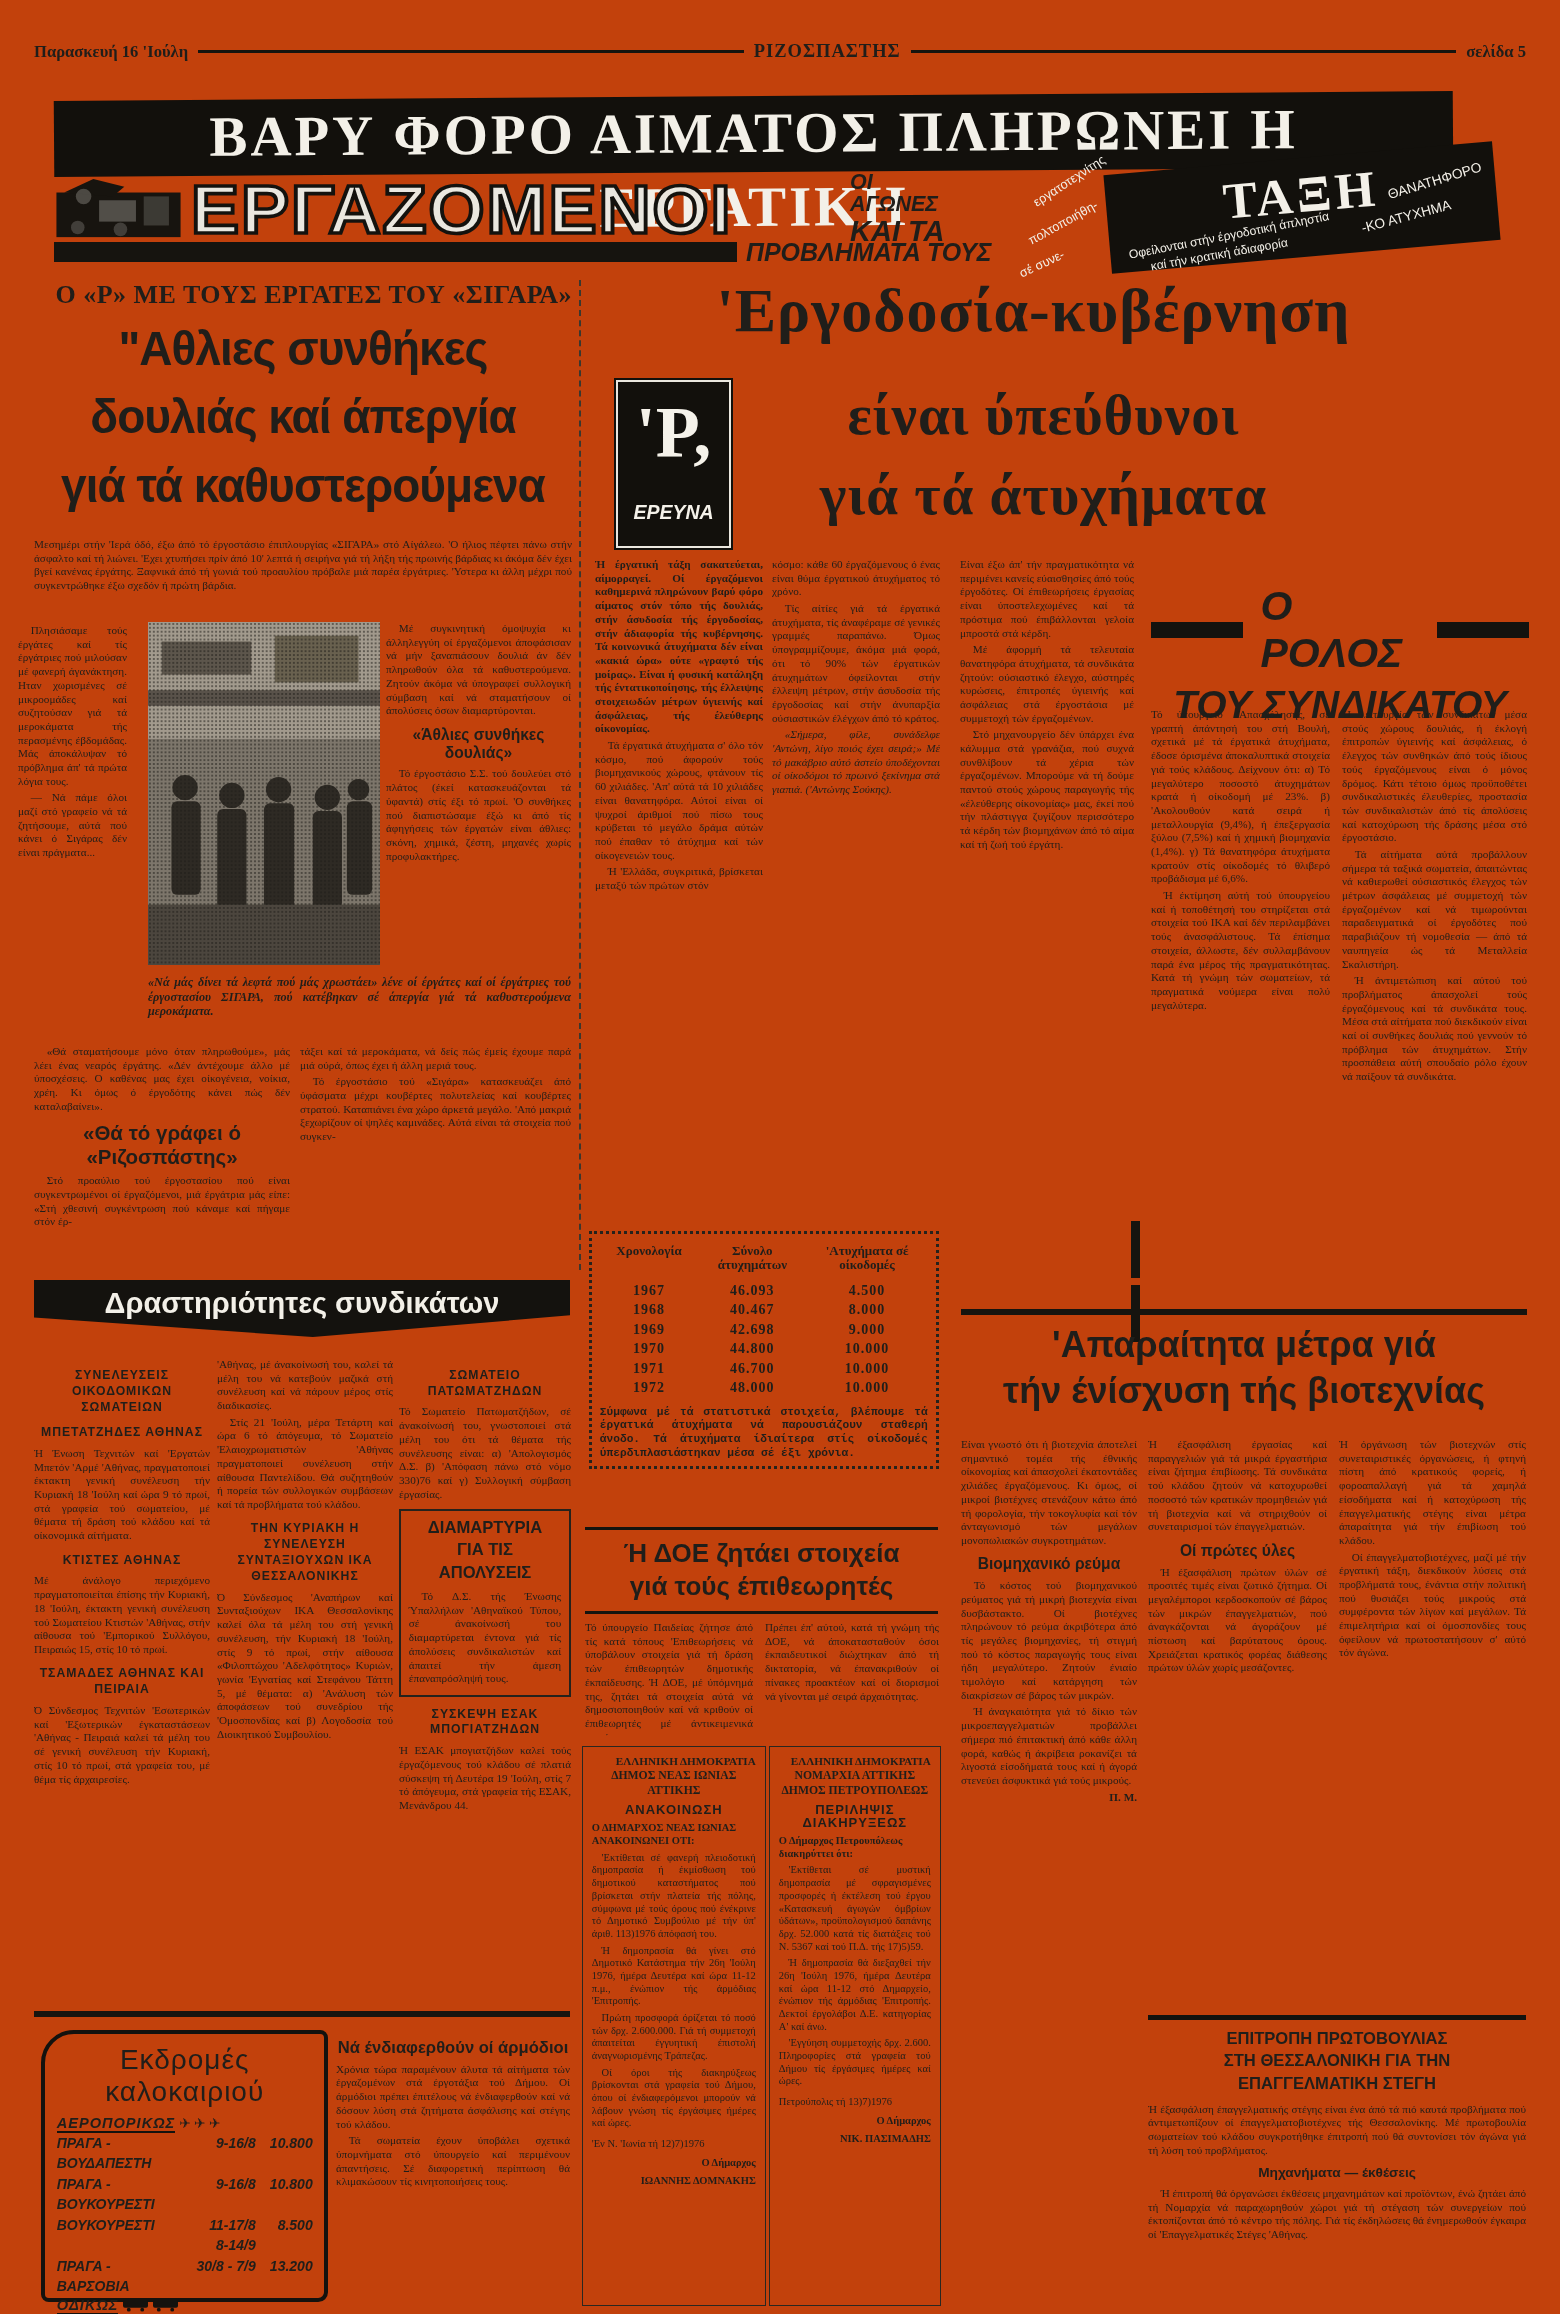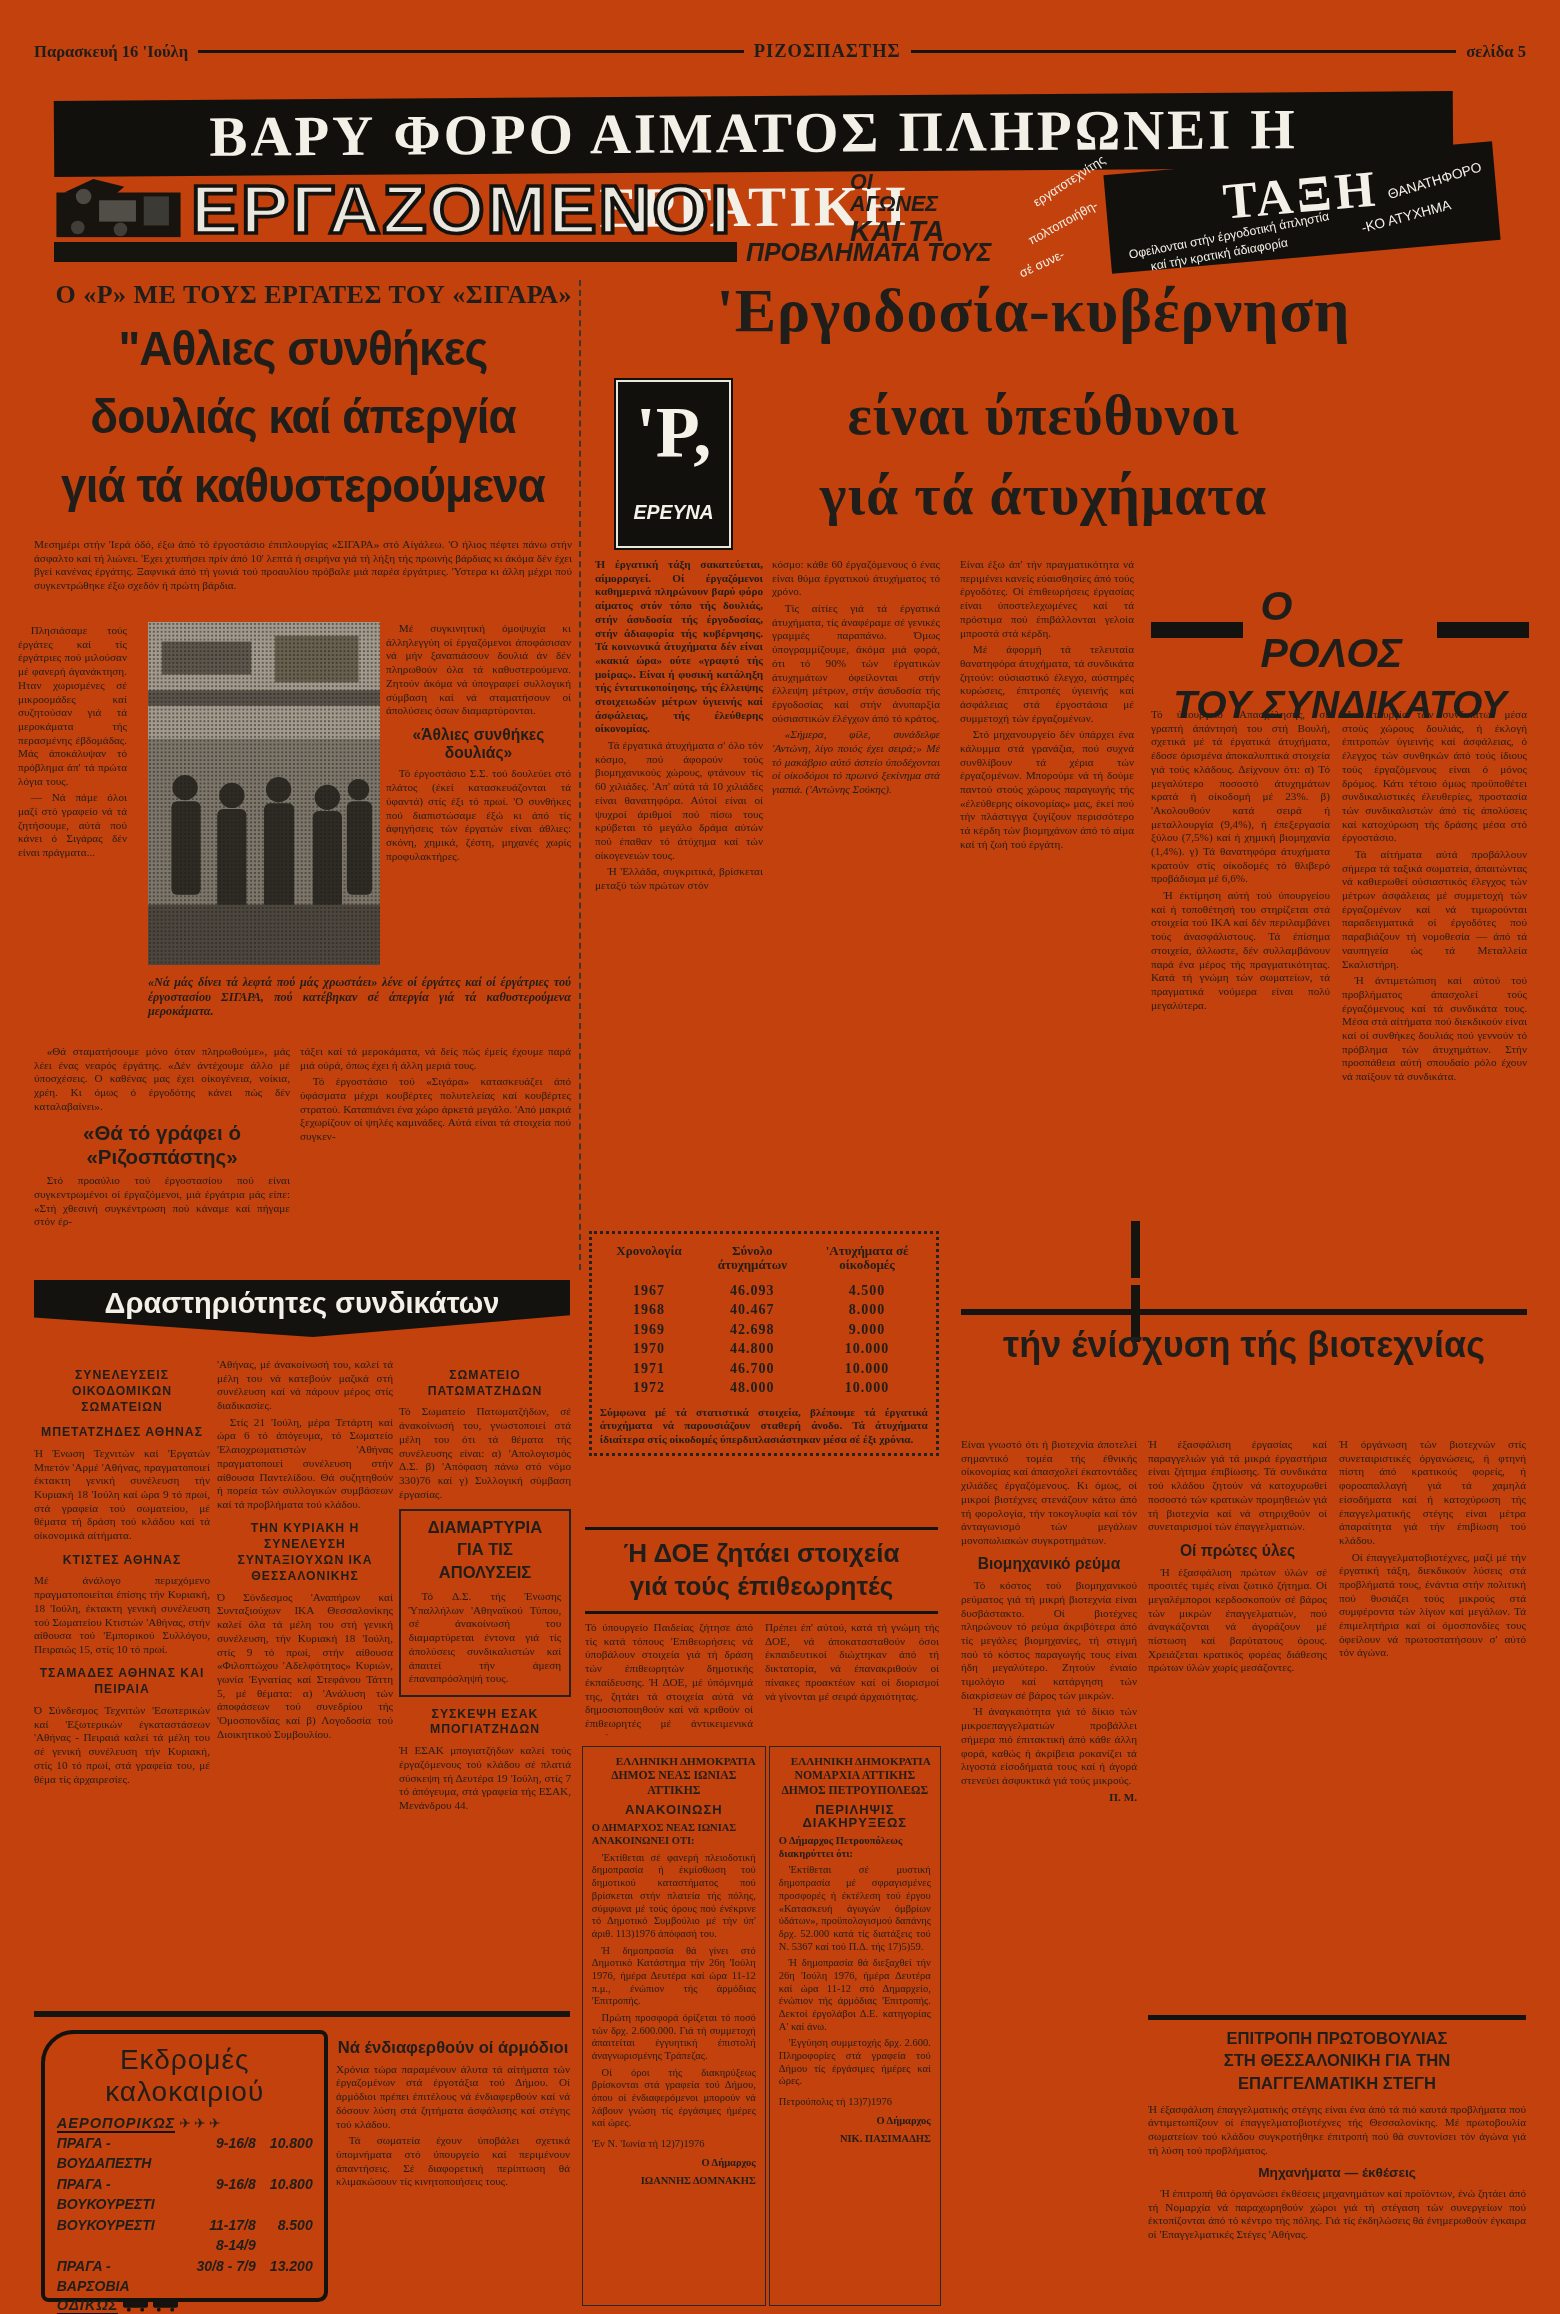--- a/index.html
+++ b/index.html
@@ -47,21 +47,21 @@
   .rolos-line{display:flex;align-items:center;justify-content:center;gap:17.6px;}
   .rolos-bar{width:107px;height:15.6px;background:#14120e;}
   .rolos-t{font-family:"Liberation Sans",sans-serif;font-weight:bold;font-style:italic;font-size:41px;}
   
   .tbox{border:3.9px dotted #25221c;padding:9.8px 7.8px 5.9px;}
   .trow{display:flex;font-weight:bold;}
   .trow span{display:block;text-align:center;}
   .tc1{width:30%;}.tc2{width:33%;}.tc3{width:37%;}
   .thead{font-size:13px;line-height:14.6px;margin-bottom:7.8px;}
   .tdata{font-size:14px;line-height:19.5px;letter-spacing:1px;}
-  .tnote{font-size:11.2px;line-height:13.7px;margin-top:7.8px;font-weight:bold;}
+  .tnote{font-size:11.2px;line-height:13.7px;margin-top:7.8px;font-weight:bold;font-family:Liberation Mono, monospace;}
   
   .uni-banner{background:#14120e;color:#f3f0e8;font-family:"Liberation Sans",sans-serif;
      font-weight:bold;font-size:29px;text-align:center;line-height:47px;
      clip-path:polygon(0 0,100% 0,100% 62%,52% 100%,0 66%);}
   .dbox{border:2px solid #25221c;padding:5.9px 7.8px;margin:7.8px 0;}
   .dbox .h{font-family:"Liberation Sans",sans-serif;font-weight:bold;font-size:16.6px;
            text-align:center;line-height:1.35;}
   
   .notice{border:1.5px solid #2a2720;padding:7.8px 8.8px;font-size:10.5px;line-height:12.7px;}
   .notice .gov{font-weight:bold;text-align:right;font-size:11.2px;}
@@ -254,20 +254,21 @@
     <p>Ή έκτίμηση αύτή τού ύπουργείου καί ή τοποθέτησή του στηρίζεται στά στοιχεία τού ΙΚΑ καί δέν περιλαμβάνει τούς άνασφάλιστους. Τά έπίσημα στοιχεία, άλλωστε, δέν συλλαμβάνουν παρά ένα μέρος τής πραγματικότητας. Κατά τή γνώμη τών σωματείων, τά πραγματικά νούμερα είναι πολύ μεγαλύτερα.</p>
   </div>
   <div class="abs bt just" style="left:1342px;top:708px;width:185px;height:585px;">
     <p class="noind">Ή λειτουργία τών συνδικάτων μέσα στούς χώρους δουλιάς, ή έκλογή έπιτροπών ύγιεινής καί άσφάλειας, ό έλεγχος τών συνθηκών άπό τούς ίδιους τούς έργαζόμενους είναι ό μόνος δρόμος. Κάτι τέτοιο όμως προϋποθέτει συνδικαλιστικές έλευθερίες, προστασία τών συνδικαλιστών άπό τίς άπολύσεις καί κατοχύρωση τής δράσης μέσα στό έργοστάσιο.</p>
     <p>Τά αίτήματα αύτά προβάλλουν σήμερα τά ταξικά σωματεία, άπαιτώντας νά καθιερωθεί ούσιαστικός έλεγχος τών μέτρων άσφάλειας μέ συμμετοχή τών έργαζομένων καί νά τιμωρούνται παραδειγματικά οί έργοδότες πού παραβιάζουν τή νομοθεσία — άπό τά ναυπηγεία ώς τά Μεταλλεία Σκαλιστήρη.</p>
     <p>Ή άντιμετώπιση καί αύτού τού προβλήματος άπασχολεί τούς έργαζόμενους καί τά συνδικάτα τους. Μέσα στά αίτήματα πού διεκδικούν είναι καί οί συνθήκες δουλιάς πού γεννούν τό πρόβλημα τών άτυχημάτων. Στήν προσπάθεια αύτή σπουδαίο ρόλο έχουν νά παίξουν τά συνδικάτα.</p>
   </div>
 
   <div class="abs rule" style="left:961px;top:1309px;width:566px;height:5.9px;"></div>
   <div class="abs ctr" style="left:961px;top:1322px;width:566px;font-family:'Liberation Sans',sans-serif;font-weight:bold;font-size:36px;line-height:46px;">
+    <div>'Απαραίτητα μέτρα γιά</div>
     <div>τήν ένίσχυση τής βιοτεχνίας</div>
   </div>
   <div class="abs bt just" style="left:961px;top:1438px;width:176px;height:862px;">
     <p class="noind">Είναι γνωστό ότι ή βιοτεχνία άποτελεί σημαντικό τομέα τής έθνικής οίκονομίας καί άπασχολεί έκατοντάδες χιλιάδες έργαζόμενους. Κι όμως, οί μικροί βιοτέχνες στενάζουν κάτω άπό τή φορολογία, τήν τοκογλυφία καί τόν άνταγωνισμό τών μεγάλων μονοπωλιακών συγκροτημάτων.</p>
     <div class="subhead">Βιομηχανικό ρεύμα</div>
     <p>Τό κόστος τού βιομηχανικού ρεύματος γιά τή μικρή βιοτεχνία είναι δυσβάστακτο. Οί βιοτέχνες πληρώνουν τό ρεύμα άκριβότερα άπό τίς μεγάλες βιομηχανίες, τή στιγμή πού τό κόστος παραγωγής τους είναι ήδη μεγαλύτερο. Ζητούν ένιαίο τιμολόγιο καί κατάργηση τών διακρίσεων σέ βάρος τών μικρών.</p>
     <p>Ή άναγκαιότητα γιά τό δίκιο τών μικροεπαγγελματιών προβάλλει σήμερα πιό έπιτακτική άπό κάθε άλλη φορά, καθώς ή άκρίβεια ροκανίζει τά λιγοστά είσοδήματά τους καί ή άγορά στενεύει άσφυκτικά γιά τούς μικρούς.</p>
     <p style="text-align:right;font-weight:bold;">Π. Μ.</p>
   </div>
   <div class="abs bt just" style="left:1148px;top:1438px;width:179px;height:562px;">

